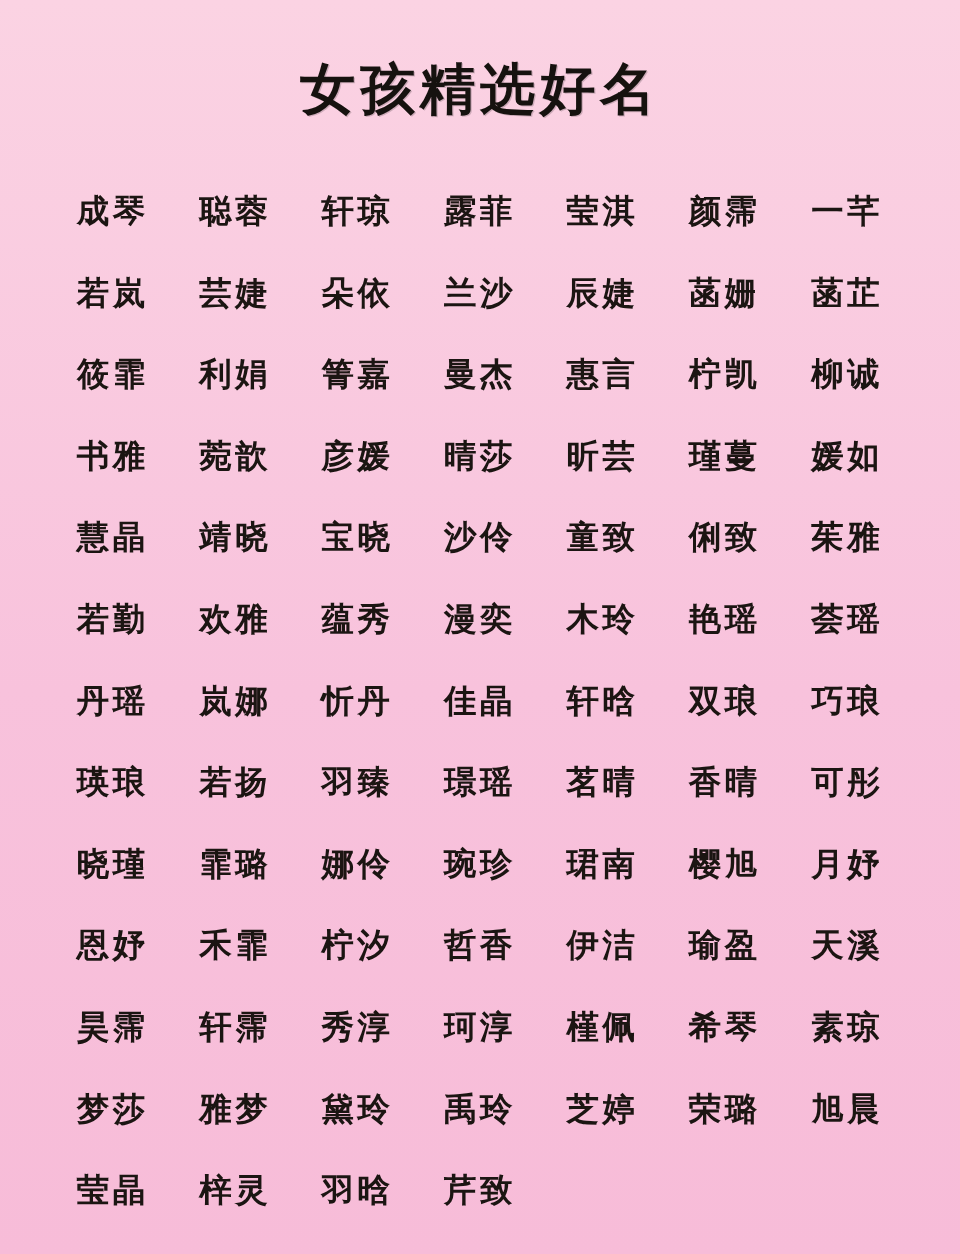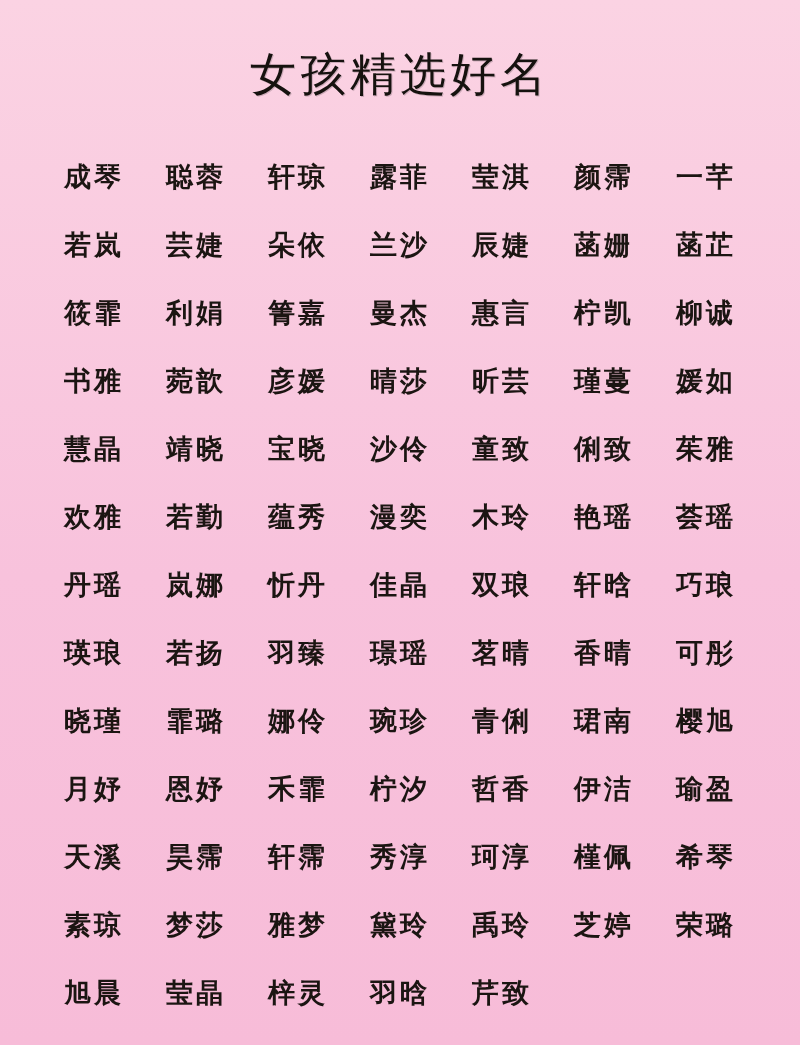--- a/index.html
+++ b/index.html
@@ -19,21 +19,21 @@
     box-sizing: border-box;
     background: linear-gradient(180deg, #fbd3e3 0%, #f8c2dc 55%, #f7bcd8 100%);
     display: flex;
     flex-direction: column;
     align-items: center;
     padding-top: 44px;
   }
   .title {
     font-family: "DejaVu Serif", serif;
     font-size: 46px;
-    font-weight: normal;
+    font-weight: bold;
     color: #16120f;
     letter-spacing: 4px;
     text-align: center;
     margin: 0 0 36px 0;
     text-shadow: 1px 1px 0 rgba(0,0,0,0.18);
   }
   .grid {
     display: grid;
     grid-template-columns: repeat(7, 102px);
     grid-auto-rows: 68px;
@@ -93,49 +93,48 @@
     <div class="name-cell">媛如</div>
 
     <div class="name-cell">慧晶</div>
     <div class="name-cell">靖晓</div>
     <div class="name-cell">宝晓</div>
     <div class="name-cell">沙伶</div>
     <div class="name-cell">童致</div>
     <div class="name-cell">俐致</div>
 
     <div class="name-cell">茱雅</div>
+    <div class="name-cell">若勤</div>
     <div class="name-cell">欢雅</div>
-    <div class="name-cell">若勤</div>
     <div class="name-cell">蕴秀</div>
     <div class="name-cell">漫奕</div>
     <div class="name-cell">木玲</div>
     <div class="name-cell">艳瑶</div>
 
     <div class="name-cell">荟瑶</div>
     <div class="name-cell">丹瑶</div>
     <div class="name-cell">岚娜</div>
     <div class="name-cell">忻丹</div>
     <div class="name-cell">佳晶</div>
+    <div class="name-cell">轩晗</div>
     <div class="name-cell">双琅</div>
-    <div class="name-cell">轩晗</div>
 
     <div class="name-cell">巧琅</div>
     <div class="name-cell">瑛琅</div>
     <div class="name-cell">若扬</div>
     <div class="name-cell">羽臻</div>
     <div class="name-cell">璟瑶</div>
     <div class="name-cell">茗晴</div>
     <div class="name-cell">香晴</div>
 
     <div class="name-cell">可彤</div>
     <div class="name-cell">晓瑾</div>
     <div class="name-cell">霏璐</div>
     <div class="name-cell">娜伶</div>
     <div class="name-cell">琬珍</div>
-    <div class="name-cell">青俐</div>
     <div class="name-cell">珺南</div>
 
     <div class="name-cell">樱旭</div>
     <div class="name-cell">月妤</div>
     <div class="name-cell">恩妤</div>
     <div class="name-cell">禾霏</div>
     <div class="name-cell">柠汐</div>
     <div class="name-cell">哲香</div>
     <div class="name-cell">伊洁</div>
 

